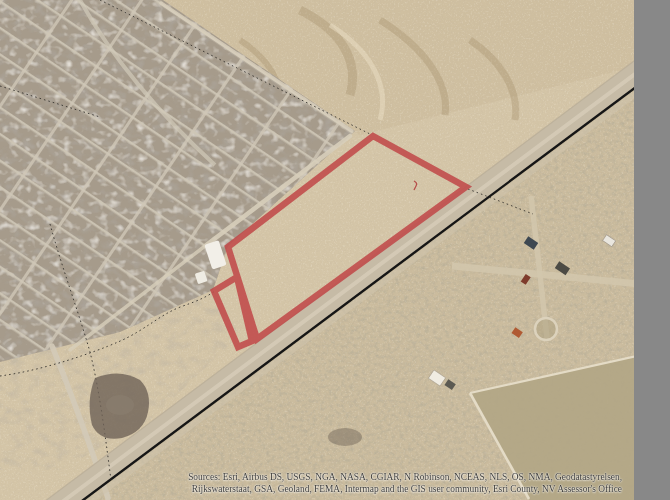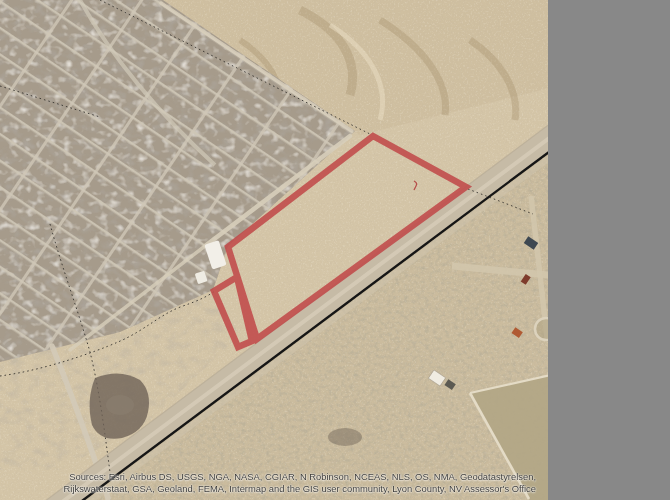--- a/index.html
+++ b/index.html
@@ -1,18 +1,18 @@
 <!DOCTYPE html>
 <html><head>
 <meta charset="utf-8">
 <style>
   html,body{margin:0;padding:0;background:#888;}
   .map-viewport{
-    position:relative;width:548px;height:500px;overflow:hidden;
-    background:#86efac;font-family:Liberation Sans, sans-serif;
+    position:relative;width:634px;height:500px;overflow:hidden;
+    background:#86efac;font-family:Liberation Serif, serif;
     cursor:default;
   }
   .map-viewport svg{position:absolute;left:0;top:0;display:block;}
   .attribution{
     position:absolute;right:12px;bottom:5px;z-index:10;
     text-align:right;font-size:9.4px;line-height:12px;color:#3e3c38;
     text-shadow:0 0 2px rgba(255,255,255,.85),0 0 1px rgba(255,255,255,.9),0 1px 2px rgba(255,255,255,.6);
     white-space:nowrap;pointer-events:none;
   }
 </style>
@@ -142,15 +142,15 @@
       <rect x="430" y="373" width="14" height="10" fill="#f0ece2" stroke="#9a9183" stroke-width="0.5" transform="rotate(34 437 378)"></rect>
       <rect x="446" y="381" width="9" height="7" fill="#5c5a52" transform="rotate(34 450 384)"></rect>
     </g>
 
     <path d="M373,136 L466,187 L257,339 L228,247 Z M237,277 L214,291 L238,347 L252,341 Z" fill="none" stroke="#c04a4a" stroke-width="6.5" stroke-linejoin="miter" opacity="0.88"></path>
     <path d="M414,181 q4,2 2,5 l-2,4" fill="none" stroke="#b03838" stroke-width="1.3" opacity="0.85"></path>
   </svg>
 
   <div class="attribution">
     <div>Sources: Esri, Airbus DS, USGS, NGA, NASA, CGIAR, N Robinson, NCEAS, NLS, OS, NMA, Geodatastyrelsen,</div>
-    <div>Rijkswaterstaat, GSA, Geoland, FEMA, Intermap and the GIS user community, Lyon County, NV Assessor's Office</div>
+    <div>Rijkswaterstaat, GSA, Geoland, FEMA, Intermap and the GIS user community, Esri County, NV Assessor's Office</div>
   </div>
 </div>
 
 </body></html>

